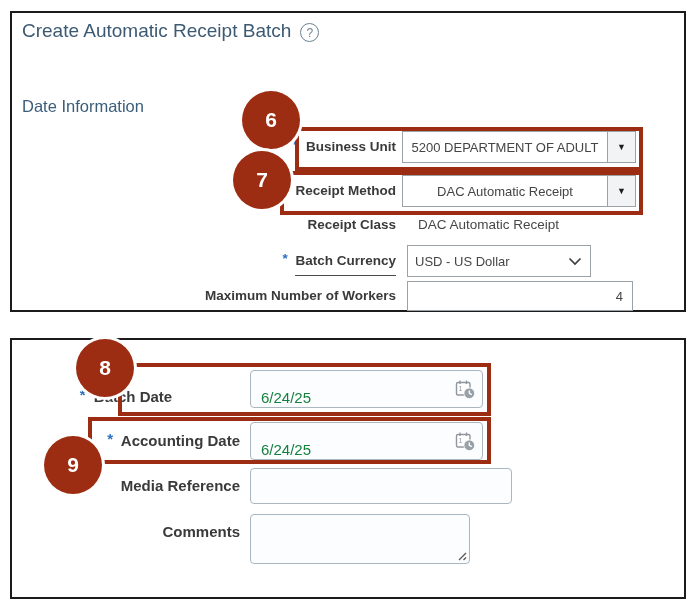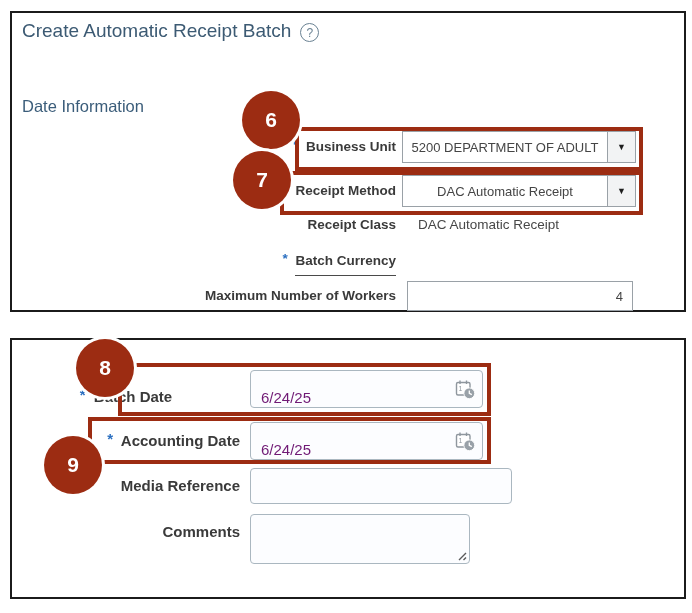--- a/index.html
+++ b/index.html
@@ -37,21 +37,21 @@
 
   .hl-box{position:absolute;border:4px solid #9c2c12;z-index:10;pointer-events:none;}
   .callout{position:absolute;width:58px;height:58px;border-radius:50%;background:#9c2c12;
            color:#ffffff;font-size:21px;font-weight:bold;display:flex;align-items:center;
            justify-content:center;box-shadow:0 0 0 3px #ffffff;z-index:20;}
 
   .bp-label{position:absolute;left:0;width:228px;text-align:right;font-weight:bold;
             font-size:15px;color:#3a3a3a;white-space:nowrap;}
   .date-wrap{position:absolute;width:233px;height:38px;}
   .bp-input{width:100%;height:100%;border:1px solid #aab7c0;border-radius:4px;background:#fcfdff;
-            font-size:15px;color:#701a75;padding:16px 30px 0 10px;box-sizing:border-box;
+            font-size:15px;color:#15803d;padding:16px 30px 0 10px;box-sizing:border-box;
             font-family:"Liberation Sans",sans-serif;outline:none;}
   .date-icon{position:absolute;right:7px;top:8px;cursor:pointer;}
   .plain-input{position:absolute;border:1px solid #aab7c0;border-radius:4px;background:#fcfdff;
                font-size:15px;color:#454545;padding:0 10px;box-sizing:border-box;
                font-family:"Liberation Sans",sans-serif;outline:none;}
   .comments-area{position:absolute;border:1px solid #aab7c0;border-radius:4px;background:#fcfdff;
                  box-sizing:border-box;font-family:"Liberation Sans",sans-serif;font-size:14px;
                  color:#454545;resize:none;padding:4px 8px;outline:none;}
   .resize-grip{position:absolute;z-index:5;cursor:nwse-resize;}
 </style>
@@ -90,20 +90,26 @@
     </div>
 
     <div class="f-label top" style="top:201px;line-height:22px;">
       <span>Receipt Class</span>
     </div>
     <div class="static-value" style="left:406px;top:201px;line-height:22px;">DAC Automatic Receipt</div>
 
     <div class="f-label top" style="top:232px;line-height:32px;">
       <span class="req">*</span>
       <span class="underlined">Batch Currency</span>
+    </div>
+    <div class="select-box" style="left:395px;top:232px;width:184px;">
+      <span>USD - US Dollar</span>
+      <svg width="14" height="9" viewBox="0 0 14 9">
+        <polyline points="1.5,1.5 7,7 12.5,1.5" fill="none" stroke="#3f3f3f" stroke-width="1.7"></polyline>
+      </svg>
     </div>
 
     <div class="f-label top" style="top:268px;line-height:30px;">
       <span>Maximum Number of Workers</span>
     </div>
     <input class="tp-input" style="left: 395px; top: 268px; width: 226px; height: 30px; text-align: right; padding-right: 9px;" value="4">
 
     <div class="hl-box" style="left:283px;top:114px;width:340px;height:36px;"></div>
     <div class="hl-box" style="left:268px;top:158px;width:355px;height:36px;"></div>
   </div>

